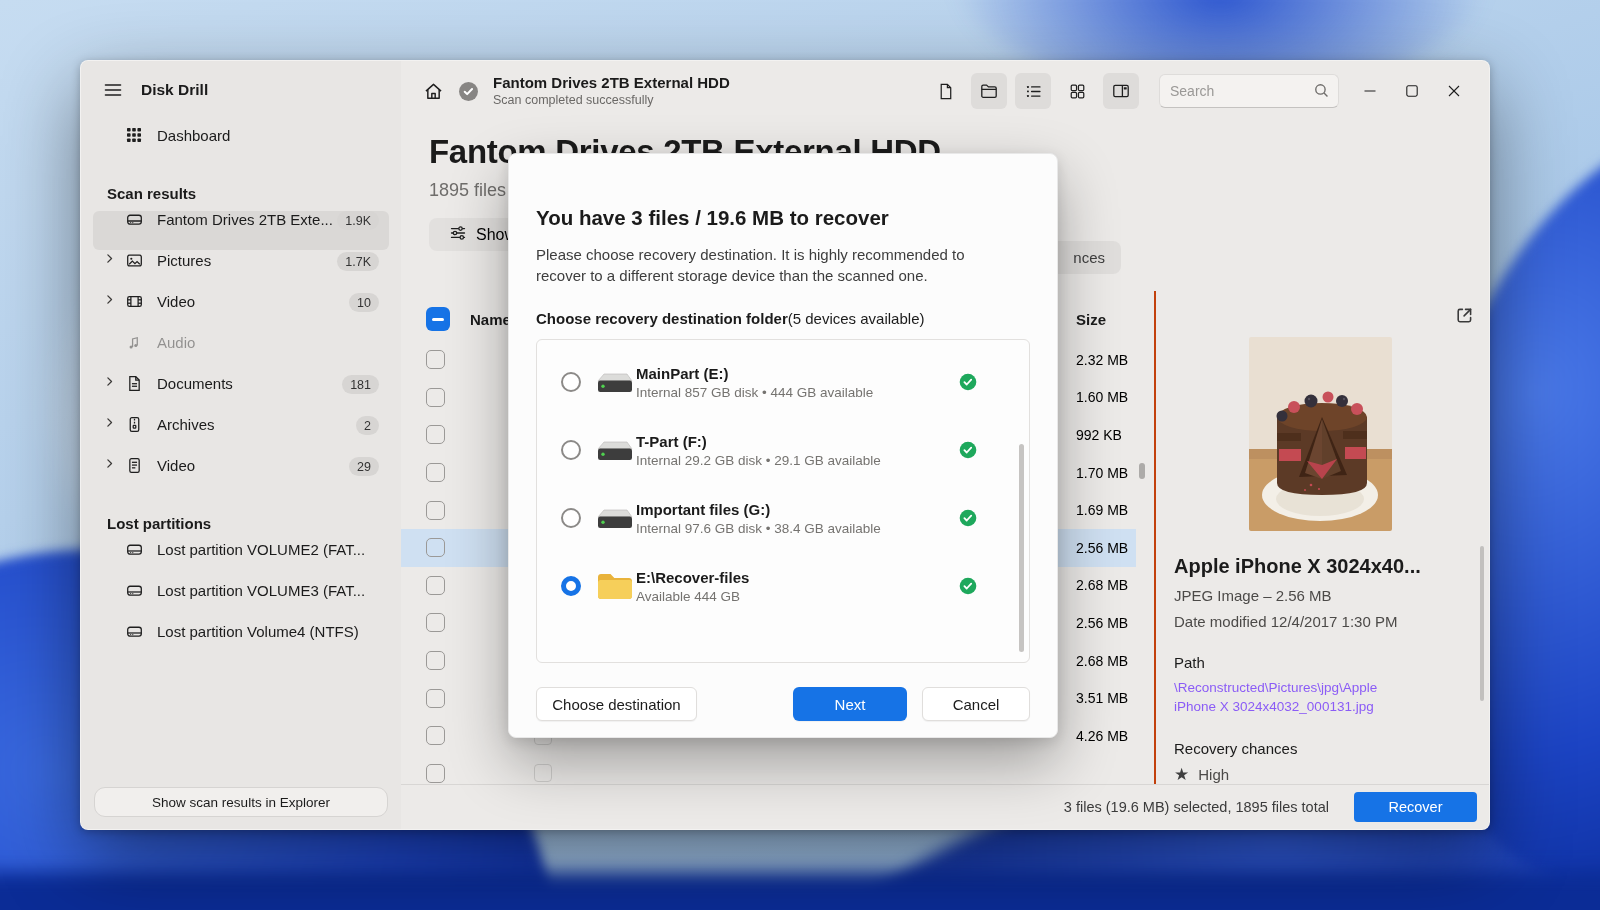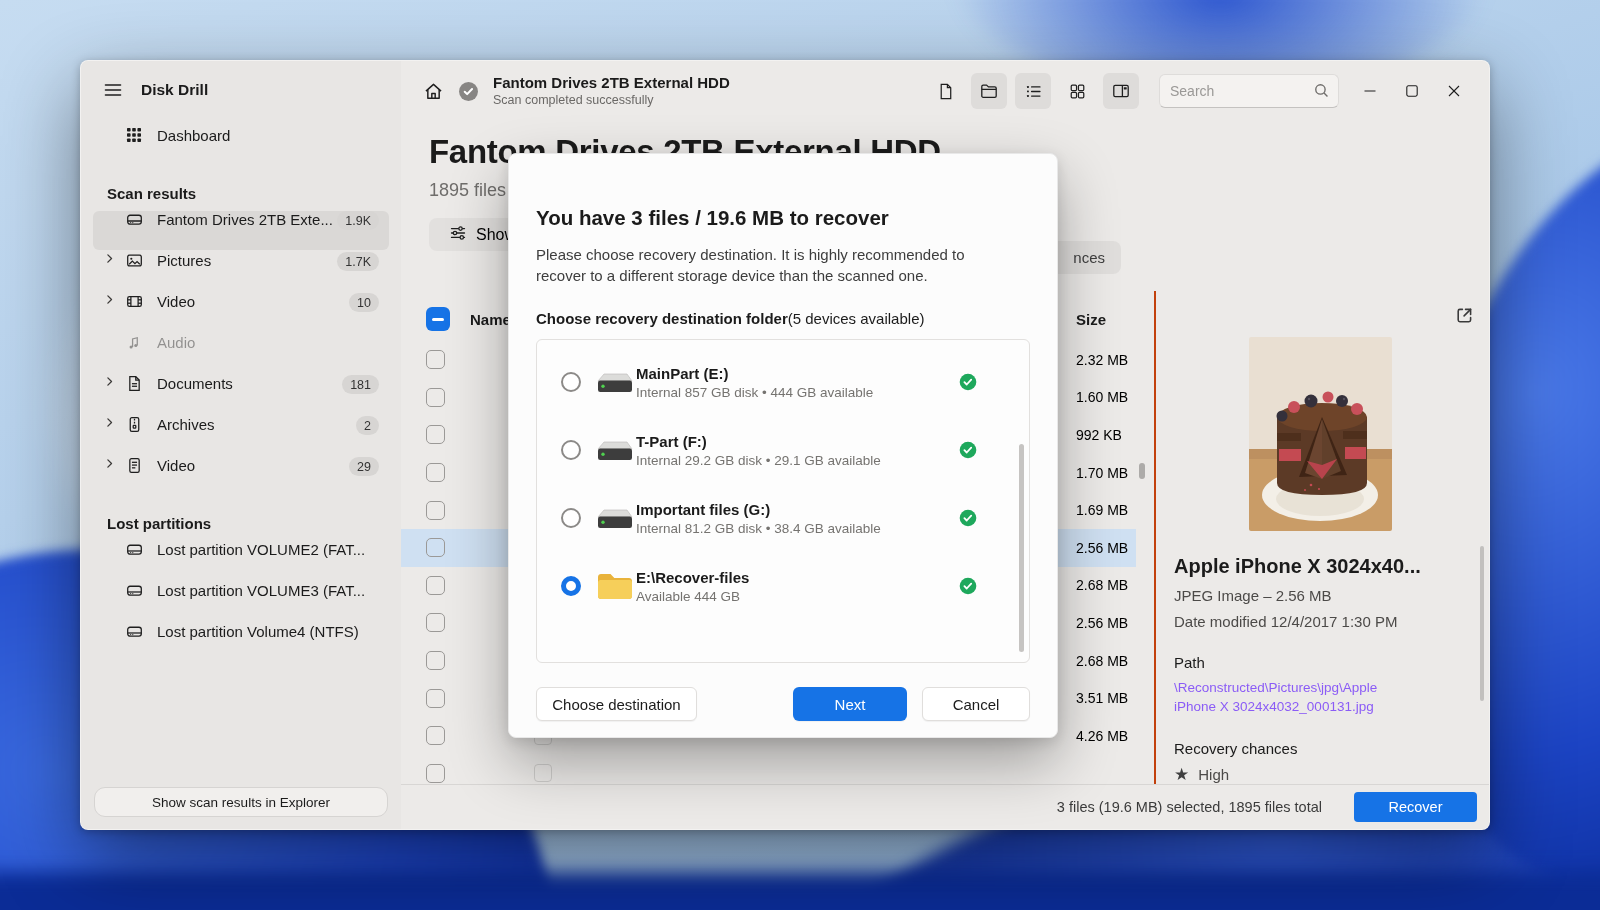--- a/index.html
+++ b/index.html
@@ -97,21 +97,21 @@
   .dt-title { font-size:20px; font-weight:bold; margin-top:24px; white-space:nowrap; overflow:hidden; }
   .dt-meta { font-size:15px; color:#4c4a48; margin-top:9px; }
   .dt-label { font-size:15px; font-weight:normal; margin-top:24px; }
   .dt-path { font-size:13.5px; color:#8b5cf6; margin-top:7px; line-height:19px; width:225px; }
   .dt-rec { display:flex; align-items:center; gap:9px; margin-top:7px; font-size:15px; color:#4c4a48; }
   .star { font-size:17px; color:#3f3f3f; }
   .dt-scroll { position:absolute; right:5px; top:255px; width:4px; height:155px; background:#c2c0be; border-radius:2px; }
 
   
   .statusbar { height:45px; border-top:1px solid #d8d6d4; display:flex; align-items:center;
-               justify-content:flex-end; padding-right:12px; gap:32px; }
+               justify-content:flex-end; padding-right:12px; gap:25px; }
   .status-text { font-size:14.5px; color:#3b3b3b; }
   .recover-btn { width:123px; height:30px; background:#1673e6; color:#fff; border:none; border-radius:4px;
                  font-size:14.5px; font-family:inherit; cursor:pointer; }
 
   
   .modal { position:absolute; left:508px; top:153px; width:550px; height:585px; background:#fcfcfc;
     border-radius:8px; border:1px solid #e8e8e8; padding:52px 27px 0;
     box-shadow:0 25px 60px rgba(0,0,0,.32), 0 4px 14px rgba(0,0,0,.12); }
   .m-title { font-size:20.5px; font-weight:bold; }
   .m-body { margin-top:14px; font-size:15px; color:#3d3d3d; line-height:21px; width:466px; }
@@ -660,21 +660,21 @@
     <button class="radio"></button>
     <span class="opt-icon">
   <svg width="38" height="26" viewBox="0 0 38 26">
     <path d="M8 5h23l5 7H2z" fill="#dcdcda" stroke="#b9b7b5" stroke-width="0.6"></path>
     <rect x="2" y="11.5" width="34" height="11.5" rx="2.2" fill="#3d3d3d"></rect>
     <circle cx="7" cy="17.2" r="1.7" fill="#4fd14f"></circle>
   </svg>
 </span>
     <span class="opt-text">
       <span class="opt-name">Important files (G:)</span>
-      <span class="opt-detail">Internal 81.2 GB disk • 38.4 GB available</span>
+      <span class="opt-detail">Internal 97.6 GB disk • 38.4 GB available</span>
     </span>
     <span class="opt-check">
       <svg width="18" height="18" viewBox="0 0 18 18">
         <circle cx="9" cy="9" r="8.3" fill="#1ea85c"></circle>
         <path d="M5.4 9.2l2.3 2.3 4.5-4.8" stroke="#fff" stroke-width="1.8" fill="none" stroke-linecap="round" stroke-linejoin="round"></path>
       </svg>
     </span>
   </div>
 
   <div class="opt">

